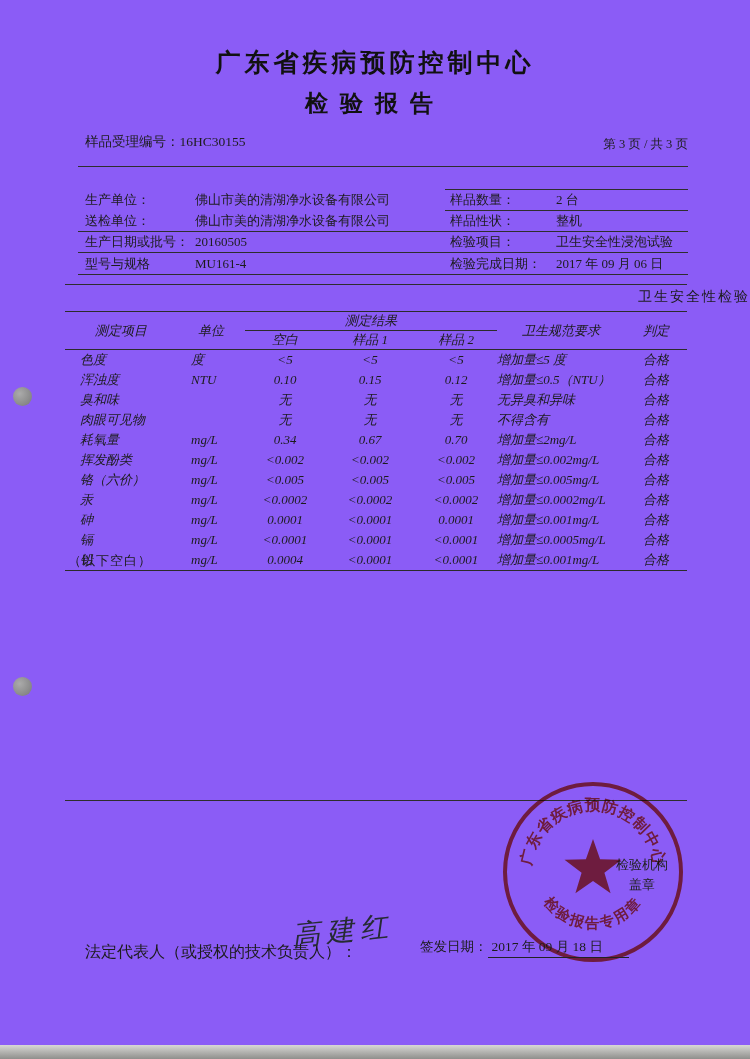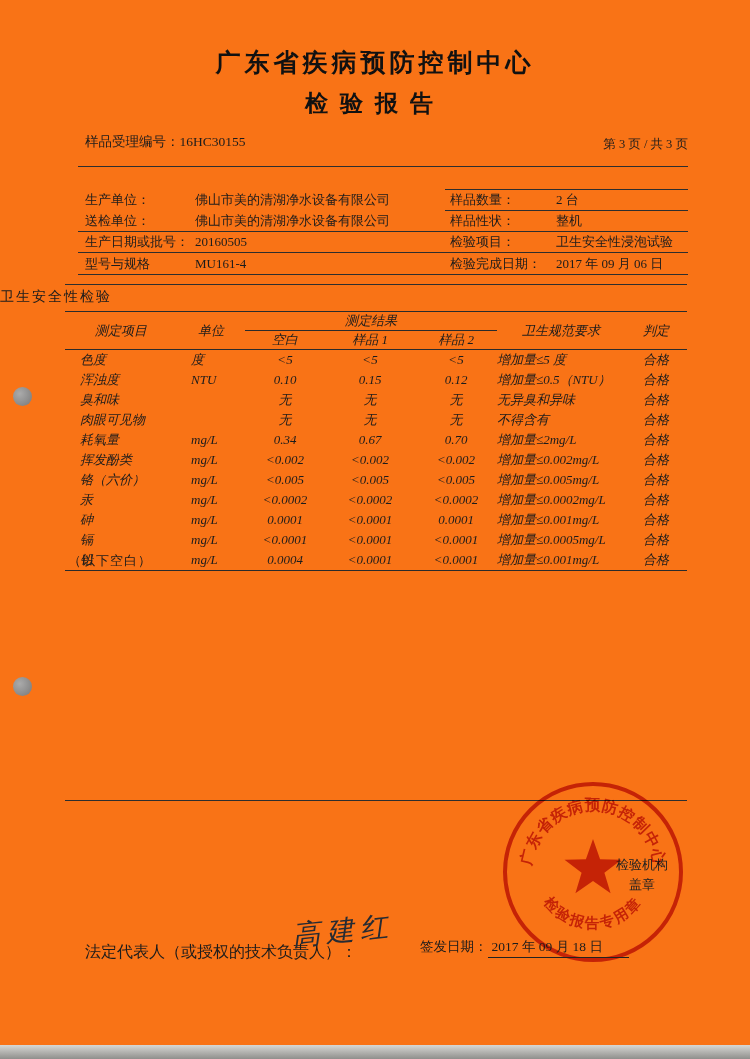--- a/index.html
+++ b/index.html
@@ -1,18 +1,18 @@
 <!DOCTYPE html>
 <html><head>
 <meta charset="utf-8">
 <style>
   html,body{margin:0;padding:0;background:#e9e9e7;}
   .page{
     position:relative;width:750px;height:1059px;margin:0 auto;
-    background:#f97316;overflow:hidden;
+    background:#8b5cf6;overflow:hidden;
     font-family:"Liberation Serif","DejaVu Serif",serif;color:#1c1c1c;
   }
   .abs{position:absolute;}
   .hr{position:absolute;height:1px;background:#2e2e2e;}
 
   
   .org-title{top:46px;left:0;width:100%;text-align:center;font-size:25px;font-weight:bold;letter-spacing:4px;color:#111;}
   .report-title{top:88px;left:0;width:100%;text-align:center;font-size:23px;font-weight:bold;letter-spacing:12px;color:#111;}
 
   
@@ -20,21 +20,21 @@
   .pageinfo{top:136px;right:62px;font-size:12.5px;}
 
   
   .info-row{position:absolute;left:0;width:100%;height:21px;font-size:13px;line-height:21px;}
   .info-row .l1{position:absolute;left:85px;}
   .info-row .v1{position:absolute;left:195px;}
   .info-row .l2{position:absolute;left:450px;}
   .info-row .v2{position:absolute;left:556px;}
 
   
-  .section-title{top:288px;left:0;width:100%;text-align:left;font-size:14px;letter-spacing:2px;}
+  .section-title{top:288px;left:0;width:100%;text-align:right;font-size:14px;letter-spacing:2px;}
   table.results{position:absolute;left:65px;top:311px;width:622px;border-collapse:collapse;table-layout:fixed;
     font-size:13px;border-top:1.5px solid #2b2b2b;border-bottom:1.5px solid #2b2b2b;font-style:italic;}
   table.results th{font-weight:normal;border-bottom:1px solid #2b2b2b;height:18px;padding:0;}
   table.results td{height:20px;padding:0;text-align:center;}
   table.results td.L{text-align:left;}
   table.results td.pad15{padding-left:15px;}
   table.results td.pad14{padding-left:14px;}
   .blank-note{top:552px;left:68px;font-size:13px;letter-spacing:1px;}
 
   

